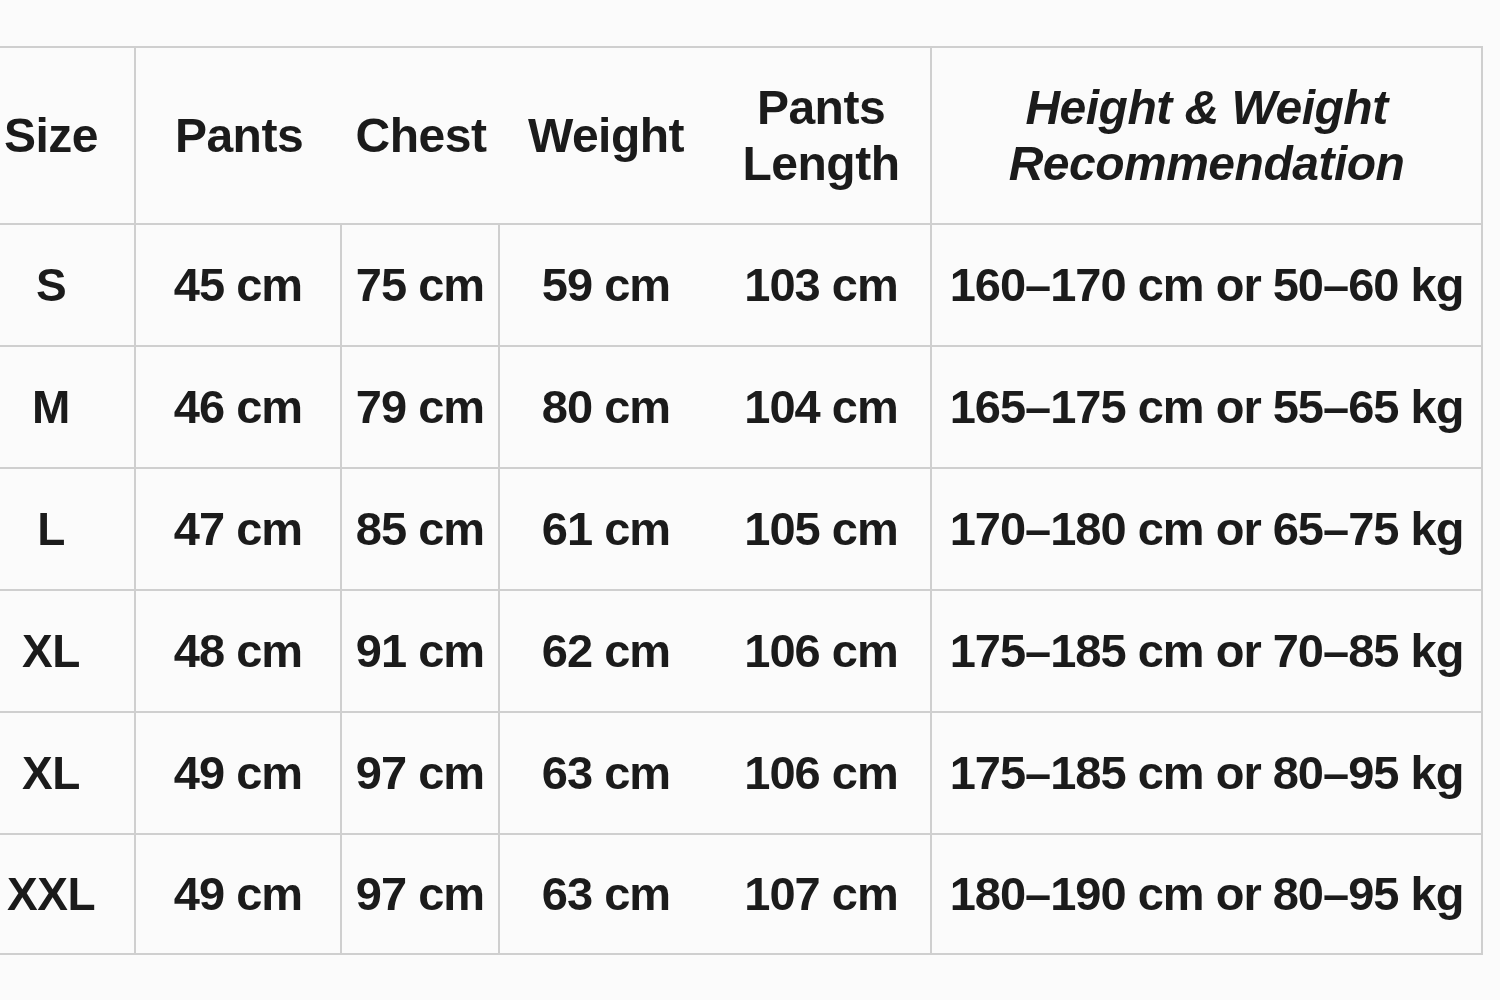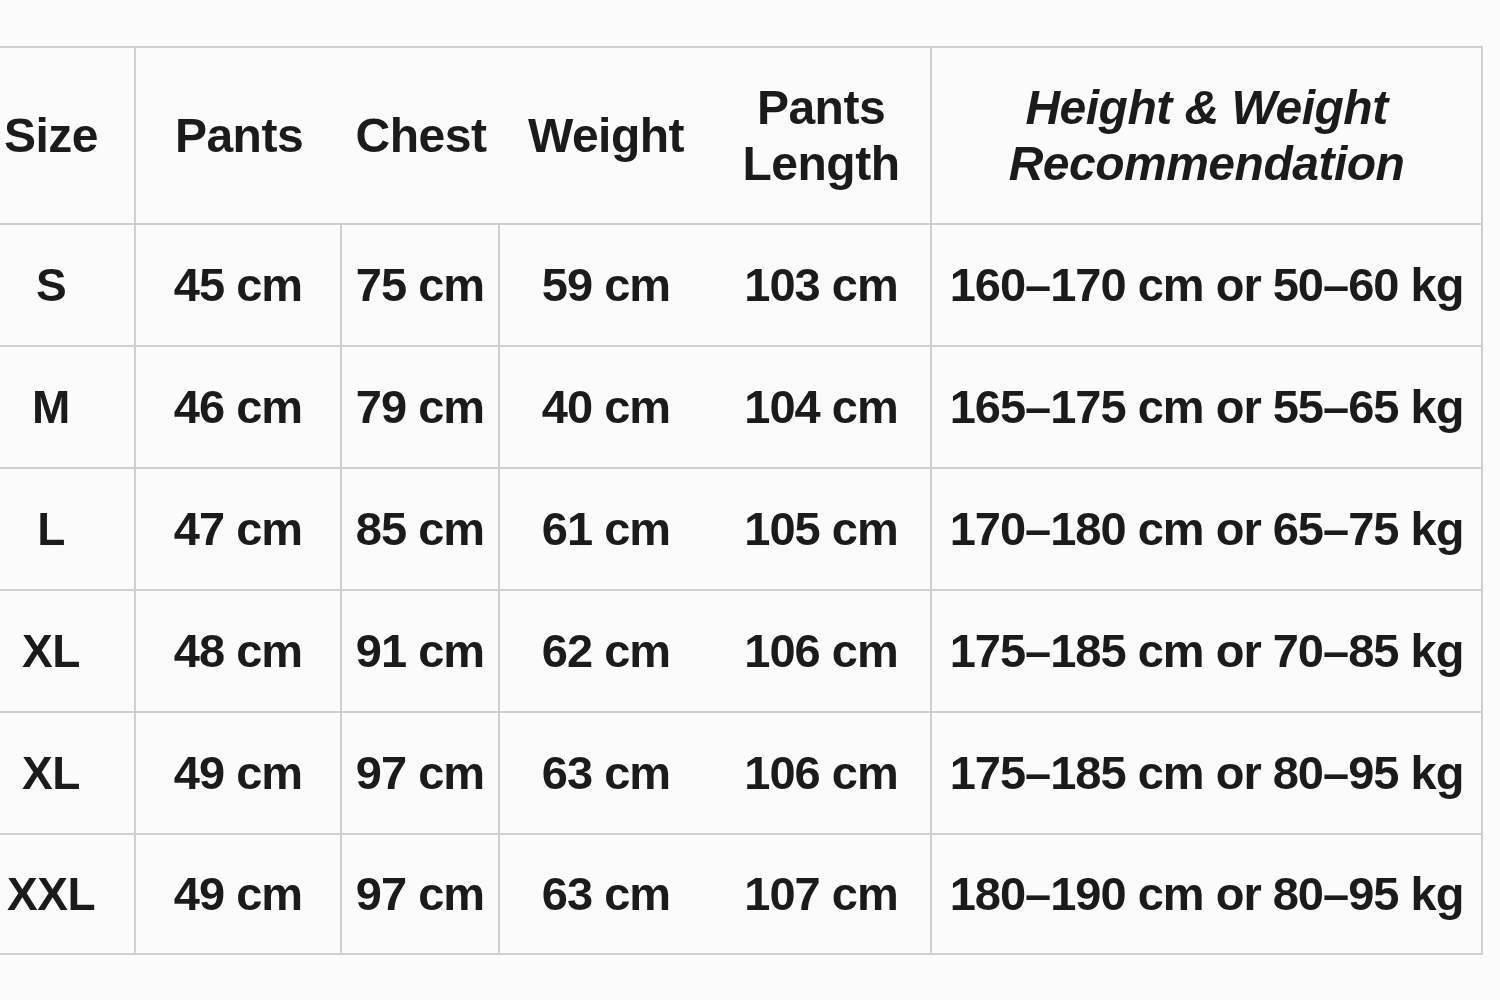--- a/index.html
+++ b/index.html
@@ -87,21 +87,21 @@
         <div class="cell dcell c2">45 cm</div>
         <div class="cell dcell c3">75 cm</div>
         <div class="cell dcell c4">59 cm</div>
         <div class="cell dcell c5">103 cm</div>
         <div class="cell dcell c6">160–170 cm or 50–60 kg</div>
       </div>
       <div class="data-row">
         <div class="cell dcell c1">M</div>
         <div class="cell dcell c2">46 cm</div>
         <div class="cell dcell c3">79 cm</div>
-        <div class="cell dcell c4">40 cm</div>
+        <div class="cell dcell c4">80 cm</div>
         <div class="cell dcell c5">104 cm</div>
         <div class="cell dcell c6">165–175 cm or 55–65 kg</div>
       </div>
       <div class="data-row">
         <div class="cell dcell c1">L</div>
         <div class="cell dcell c2">47 cm</div>
         <div class="cell dcell c3">85 cm</div>
         <div class="cell dcell c4">61 cm</div>
         <div class="cell dcell c5">105 cm</div>
         <div class="cell dcell c6">170–180 cm or 65–75 kg</div>

